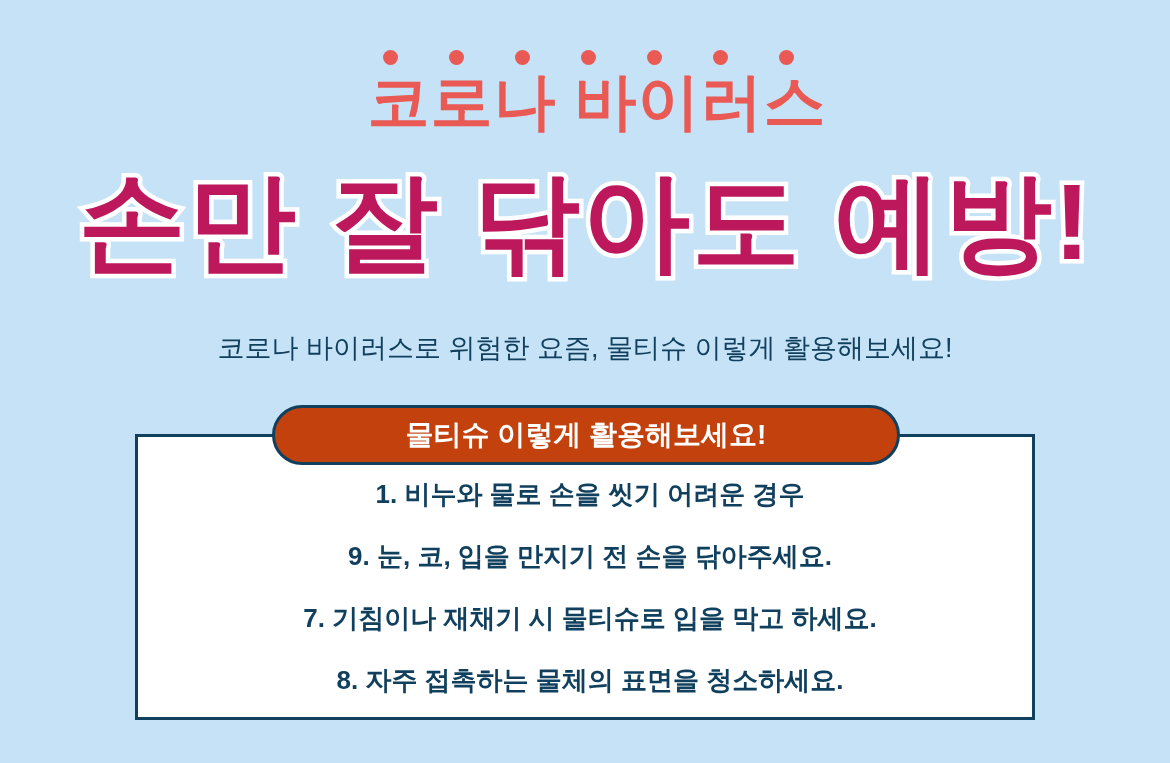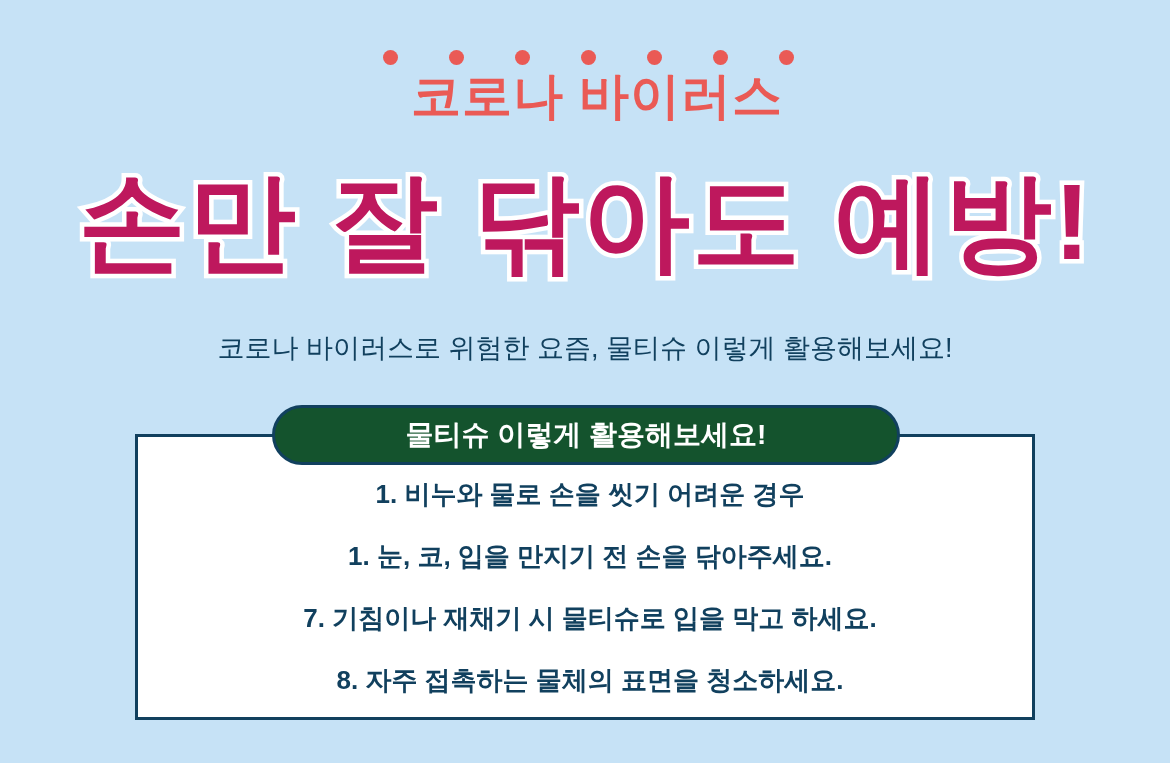--- a/index.html
+++ b/index.html
@@ -44,21 +44,21 @@
 
   .eyebrow-dots .dot {
     width: 15px;
     height: 15px;
     border-radius: 50%;
     background: #ea5a55;
     flex: 0 0 auto;
   }
 
   .eyebrow-title {
-    font-size: 50px;
+    font-size: 62px;
     line-height: 1.0;
     font-weight: 700;
     color: #ea5a55;
     letter-spacing: 1px;
     white-space: nowrap;
     padding-left: 24px;
   }
 
   
   .headline {
@@ -110,21 +110,21 @@
   }
 
   
   .pill-banner {
     position: absolute;
     left: 272px;
     top: 405px;
     width: 628px;
     height: 60px;
     box-sizing: border-box;
-    background: #14532d;
+    background: #c2410c;
     border: 3px solid #11405e;
     border-radius: 32px;
     display: flex;
     align-items: center;
     justify-content: center;
     z-index: 5;
   }
 
   .pill-banner-text {
     font-size: 28px;
@@ -185,18 +185,18 @@
   <div class="subtitle">코로나 바이러스로 위험한 요즘, 물티슈 이렇게 활용해보세요!</div>
 
   <div class="content-box"></div>
 
   <div class="pill-banner">
     <span class="pill-banner-text">물티슈 이렇게 활용해보세요!</span>
   </div>
 
   <ul class="tips-list">
     <li>1. 비누와 물로 손을 씻기 어려운 경우</li>
-    <li>1. 눈, 코, 입을 만지기 전 손을 닦아주세요.</li>
+    <li>9. 눈, 코, 입을 만지기 전 손을 닦아주세요.</li>
     <li>7. 기침이나 재채기 시 물티슈로 입을 막고 하세요.</li>
     <li>8. 자주 접촉하는 물체의 표면을 청소하세요.</li>
   </ul>
 
 </div>
 
 </body></html>

